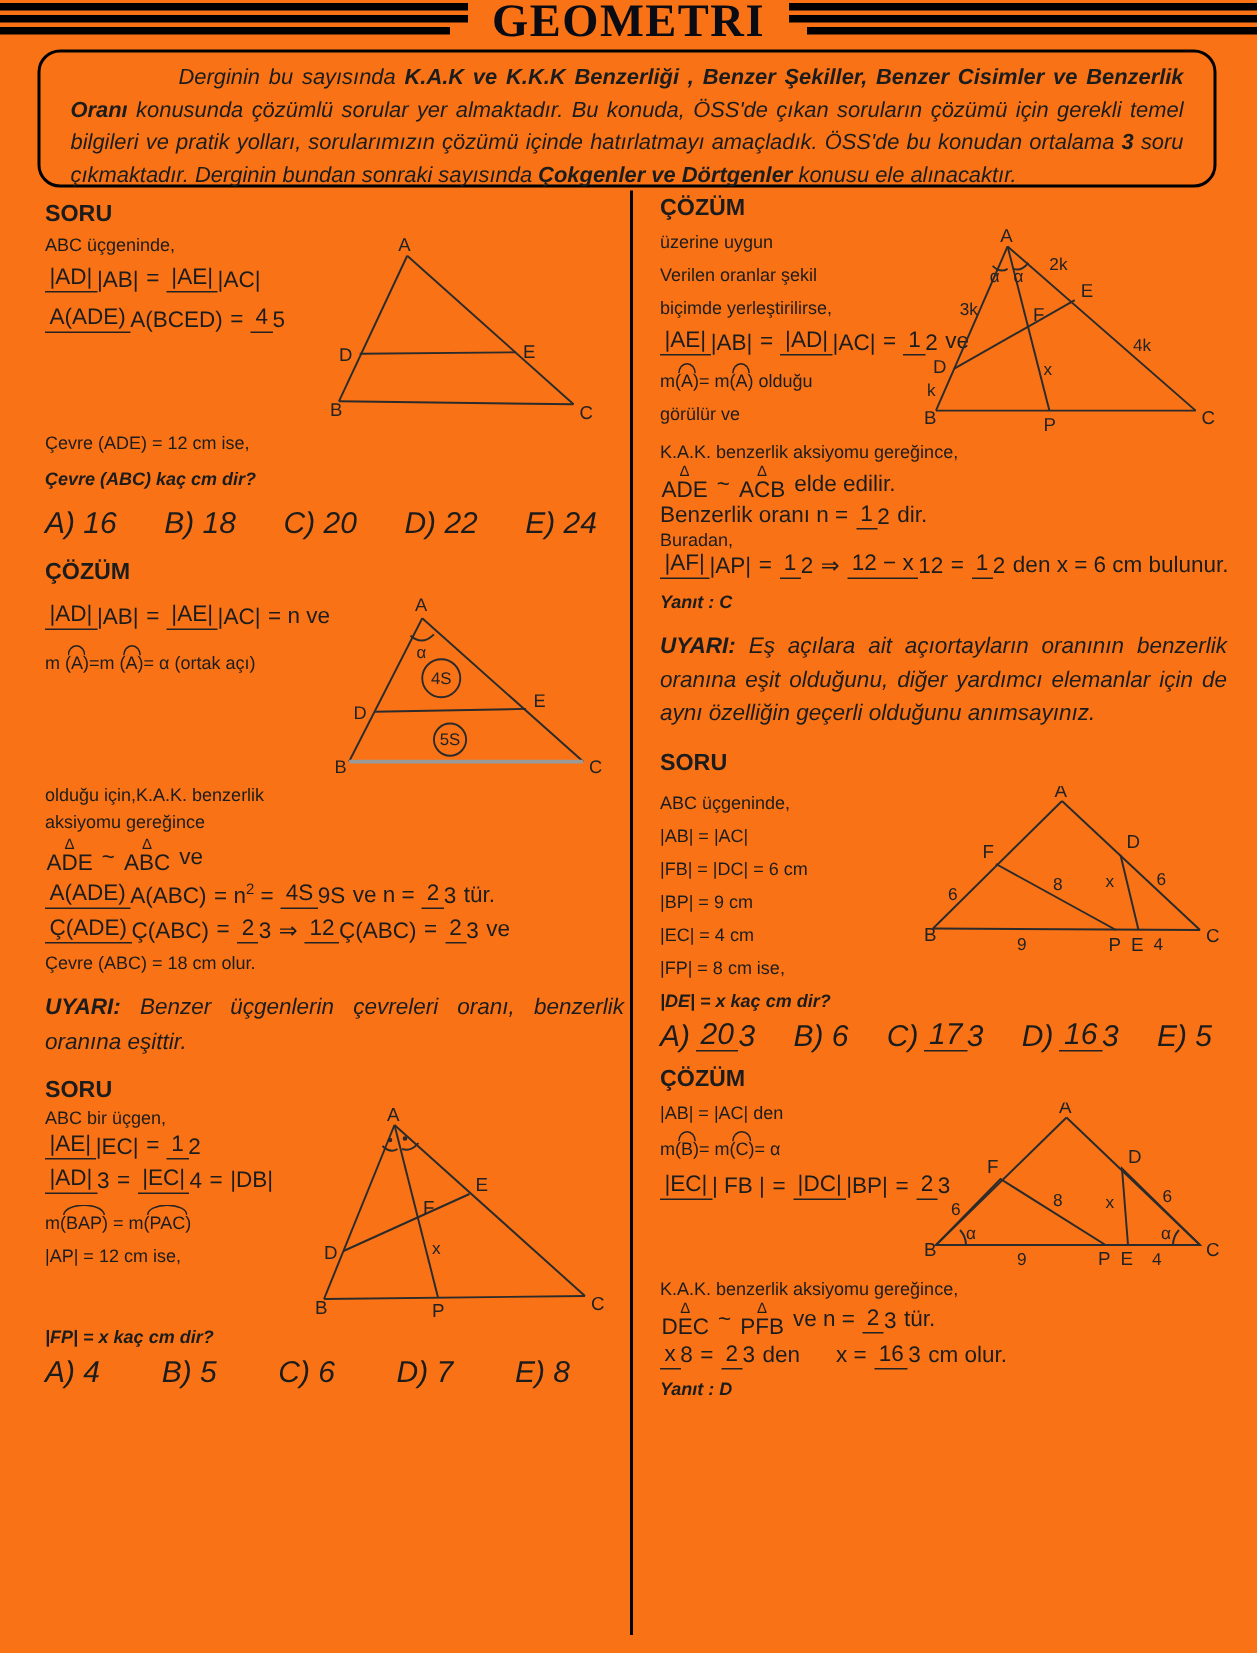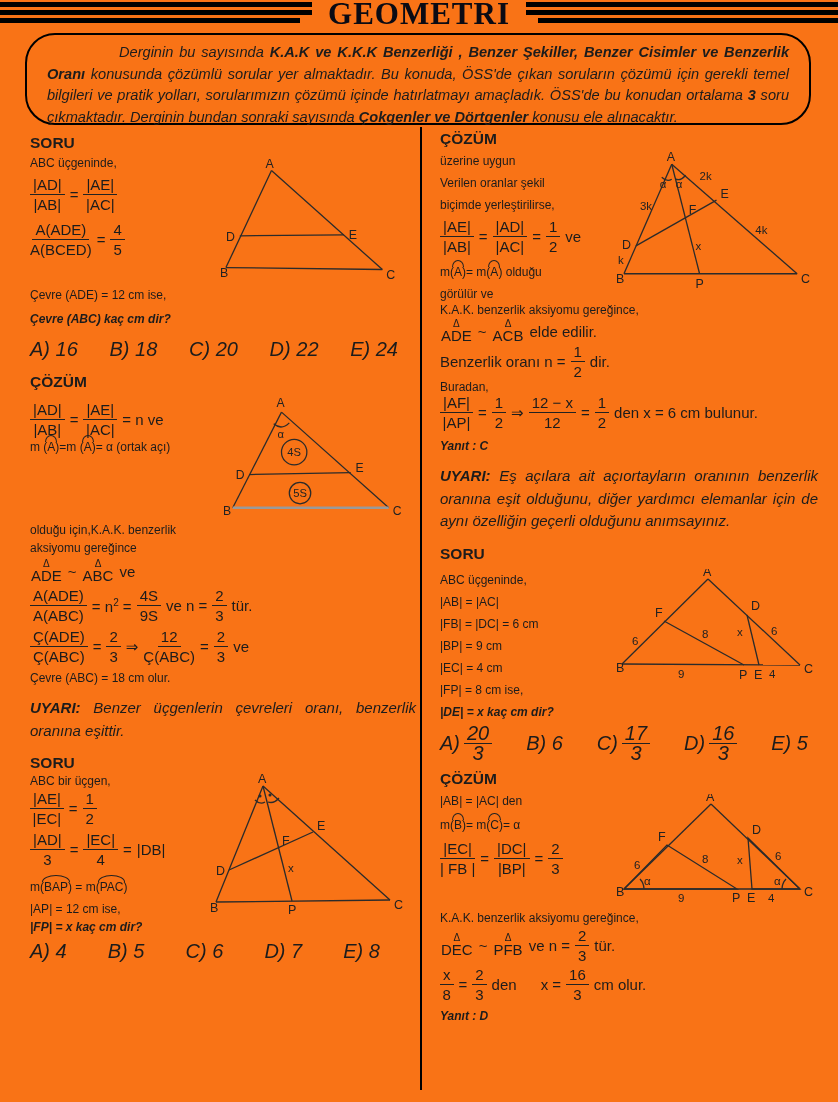--- a/index.html
+++ b/index.html
@@ -2,45 +2,45 @@
 <html><head>
 <meta charset="utf-8">
 <style>
   html,body{margin:0;padding:0;background:#fff;}
   .page{position:relative;width:838px;height:1102px;background:#f97316;overflow:hidden;
         font-family:"Liberation Sans",sans-serif;color:#1c1c1c;}
   .bar{position:absolute;height:5px;background:#000;}
   .mast-title{position:absolute;top:-4px;left:312px;width:214px;text-align:center;
         font-family:"Liberation Serif",serif;font-size:31px;font-weight:bold;letter-spacing:1px;color:#0b0b14;}
   .introbox{position:absolute;left:25px;top:33px;width:786px;height:92px;border:2px solid #000;
-        border-radius:30px;box-sizing:border-box;padding:7px 20px 0 20px;}
+        border-radius:15px;box-sizing:border-box;padding:7px 20px 0 20px;}
   .introbox p{margin:0;font-style:italic;font-size:14.6px;line-height:21.6px;text-align:justify;text-indent:72px;}
   .introbox b{font-style:italic;}
   .divider{position:absolute;left:420px;top:127px;width:2px;height:963px;background:#000;}
   .col{position:absolute;}
   .h{font-weight:bold;font-size:15.5px;}
   .ln{font-size:12px;white-space:nowrap;}
   .b{font-weight:bold;font-style:italic;}
   .row{display:flex;align-items:flex-start;}
   .row .txt{flex:0 0 auto;}
   .frm{display:flex;align-items:center;column-gap:5px;font-size:15px;white-space:nowrap;}
-  .frac{display:inline-flex;flex-direction:column;align-items:center;line-height:17px;}
+  .frac{display:inline-flex;flex-direction:row;align-items:center;line-height:17px;}
   .frac .num{border-bottom:1.3px solid #222;padding:0 3px 1px 3px;}
   .frac .den{padding-top:1px;}
   sup{font-size:10px;}
   .hat{position:relative;display:inline-block;}
   .hat::before{content:"";position:absolute;left:-2px;right:-2px;top:-5px;height:6px;
         border:1.2px solid #222;border-bottom:none;border-radius:50% 50% 0 0/100% 100% 0 0;}
   .tri{display:inline-flex;flex-direction:column;align-items:center;line-height:1;vertical-align:-2px;margin:0 1px;}
   .tri .delta{font-size:10px;line-height:9px;}
   .choices{display:flex;justify-content:space-between;font-size:20px;font-style:italic;}
   .choice{display:inline-flex;align-items:center;column-gap:4px;}
   .uyari{font-style:italic;font-size:15px;line-height:22.5px;text-align:justify;}
   .mt2{margin-top:2px}.mt4{margin-top:4px}.mt6{margin-top:6px}.mt8{margin-top:8px}
-  .mt10{margin-top:10px}.mt12{margin-top:12px}.mt14{margin-top:2px}
+  .mt10{margin-top:10px}.mt12{margin-top:12px}.mt14{margin-top:15px}
   svg text{font-family:"Liberation Sans",sans-serif;font-size:12.5px;fill:#222;}
   svg .sm{font-size:11.5px;}
   svg line,svg path,svg circle,svg polygon{stroke:#2b2b2b;stroke-width:1.3;fill:none;}
 </style>
 </head>
 <body>
 
 <div class="page">
 
   <div>

